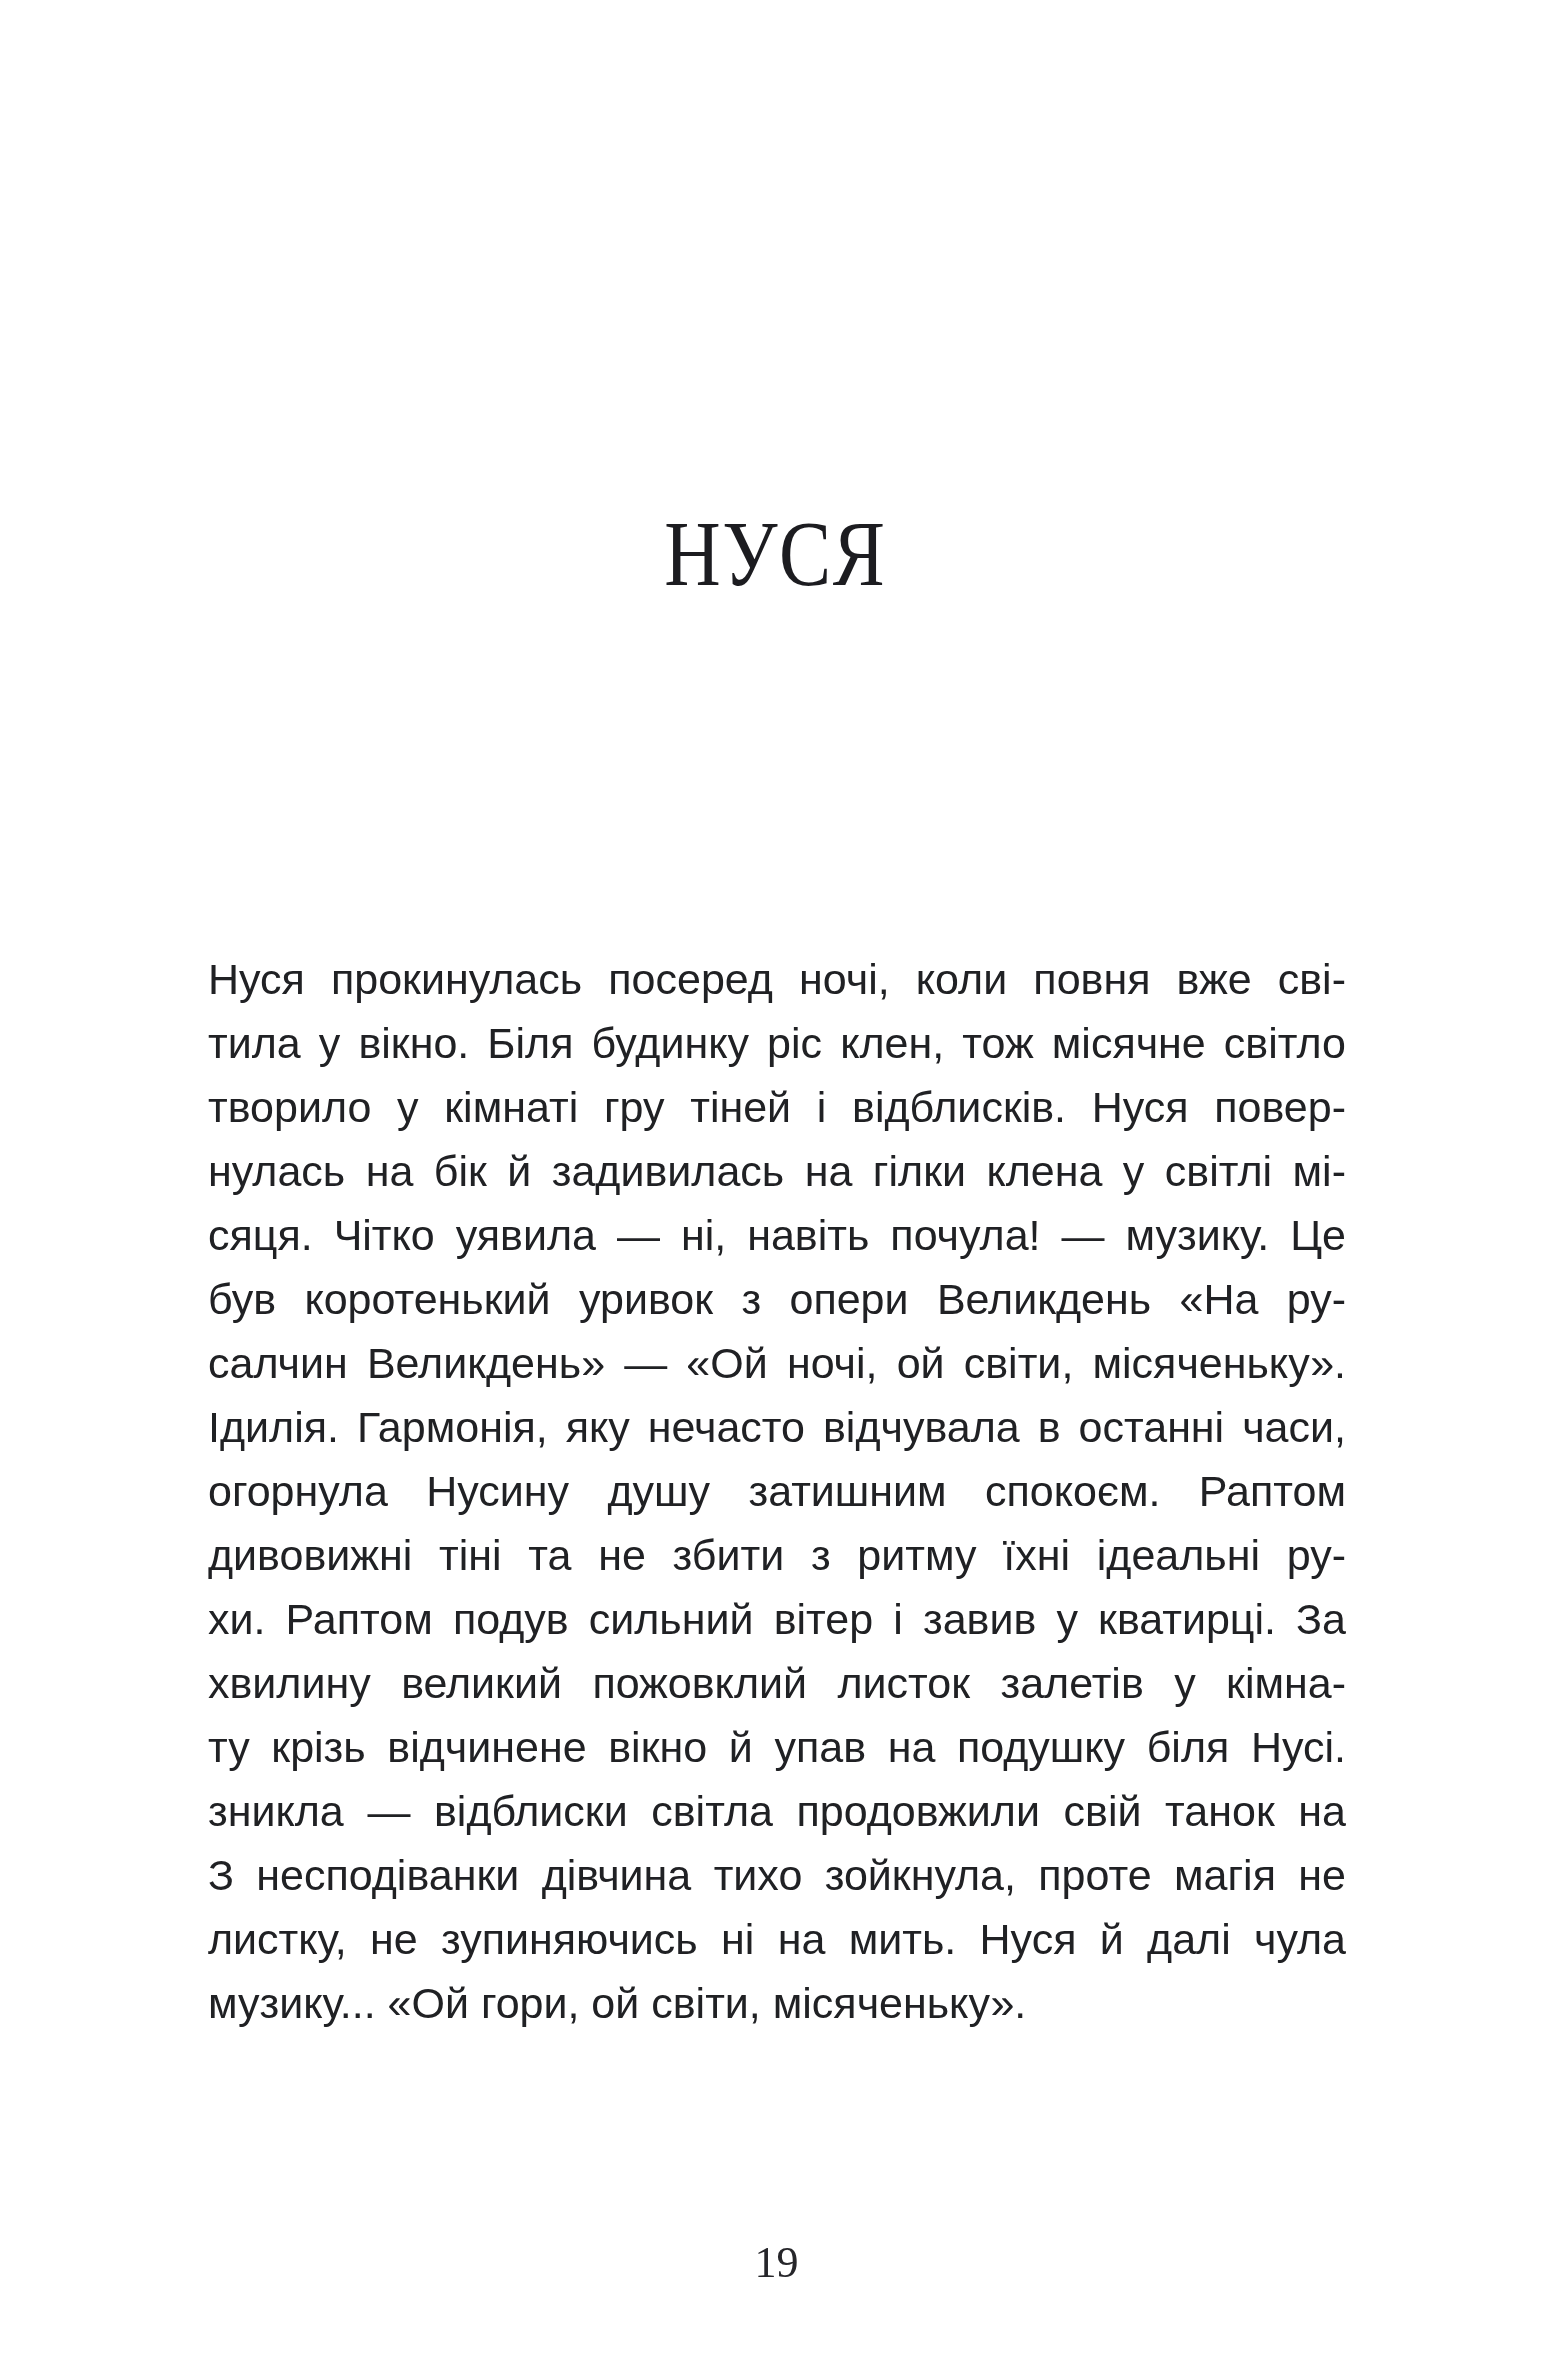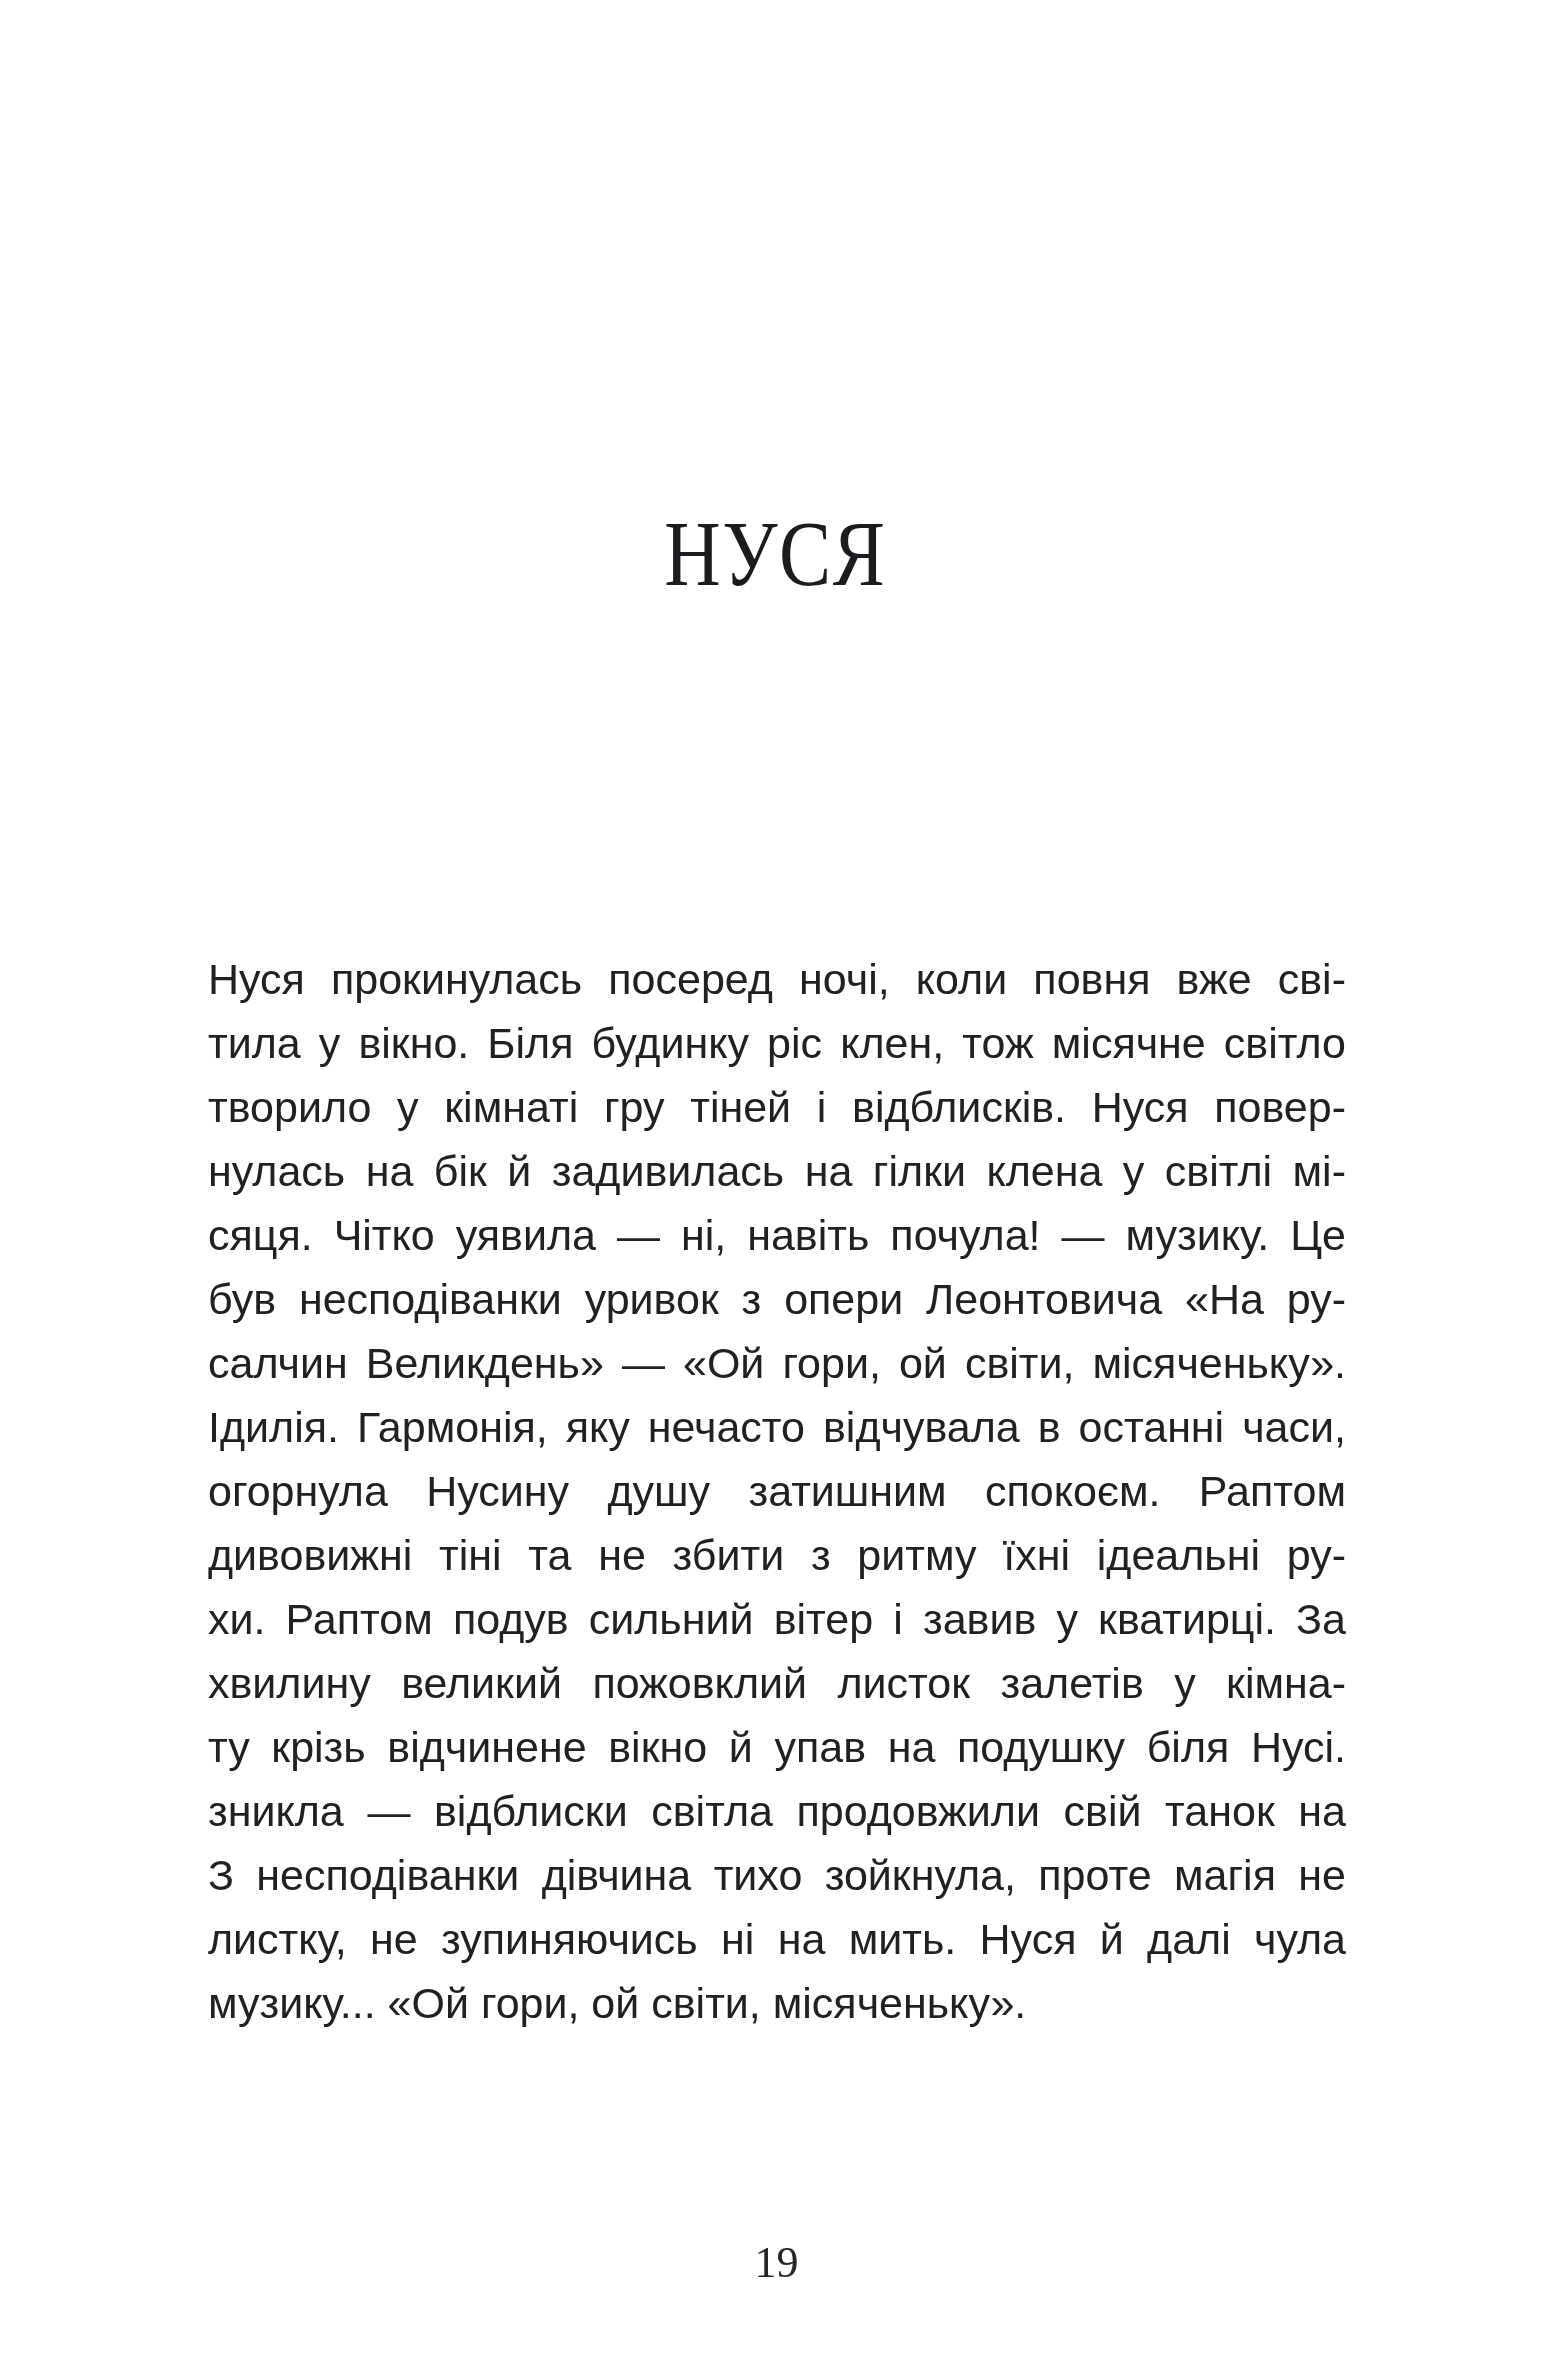--- a/index.html
+++ b/index.html
@@ -79,22 +79,22 @@
   <h1 class="chapter-title">
     <span class="title-inner">НУСЯ</span>
   </h1>
 
   <main class="body-text">
     <div class="line">Нуся прокинулась посеред ночі, коли повня вже сві-</div>
     <div class="line">тила у вікно. Біля будинку ріс клен, тож місячне світло</div>
     <div class="line">творило у кімнаті гру тіней і відблисків. Нуся повер-</div>
     <div class="line">нулась на бік й задивилась на гілки клена у світлі мі-</div>
     <div class="line">сяця. Чітко уявила — ні, навіть почула! — музику. Це</div>
-    <div class="line">був несподіванки уривок з опери Леонтовича «На ру-</div>
-    <div class="line">салчин Великдень» — «Ой гори, ой світи, місяченьку».</div>
+    <div class="line">був коротенький уривок з опери Великдень «На ру-</div>
+    <div class="line">салчин Великдень» — «Ой ночі, ой світи, місяченьку».</div>
     <div class="line">Ідилія. Гармонія, яку нечасто відчувала в останні часи,</div>
     <div class="line">огорнула Нусину душу затишним спокоєм. Раптом</div>
     <div class="line">дивовижні тіні та не збити з ритму їхні ідеальні ру-</div>
     <div class="line">хи. Раптом подув сильний вітер і завив у кватирці. За</div>
     <div class="line">хвилину великий пожовклий листок залетів у кімна-</div>
     <div class="line">ту крізь відчинене вікно й упав на подушку біля Нусі.</div>
     <div class="line">зникла — відблиски світла продовжили свій танок на</div>
     <div class="line">З несподіванки дівчина тихо зойкнула, проте магія не</div>
     <div class="line">листку, не зупиняючись ні на мить. Нуся й далі чула</div>
     <div class="line last">музику... «Ой гори, ой світи, місяченьку».</div>

